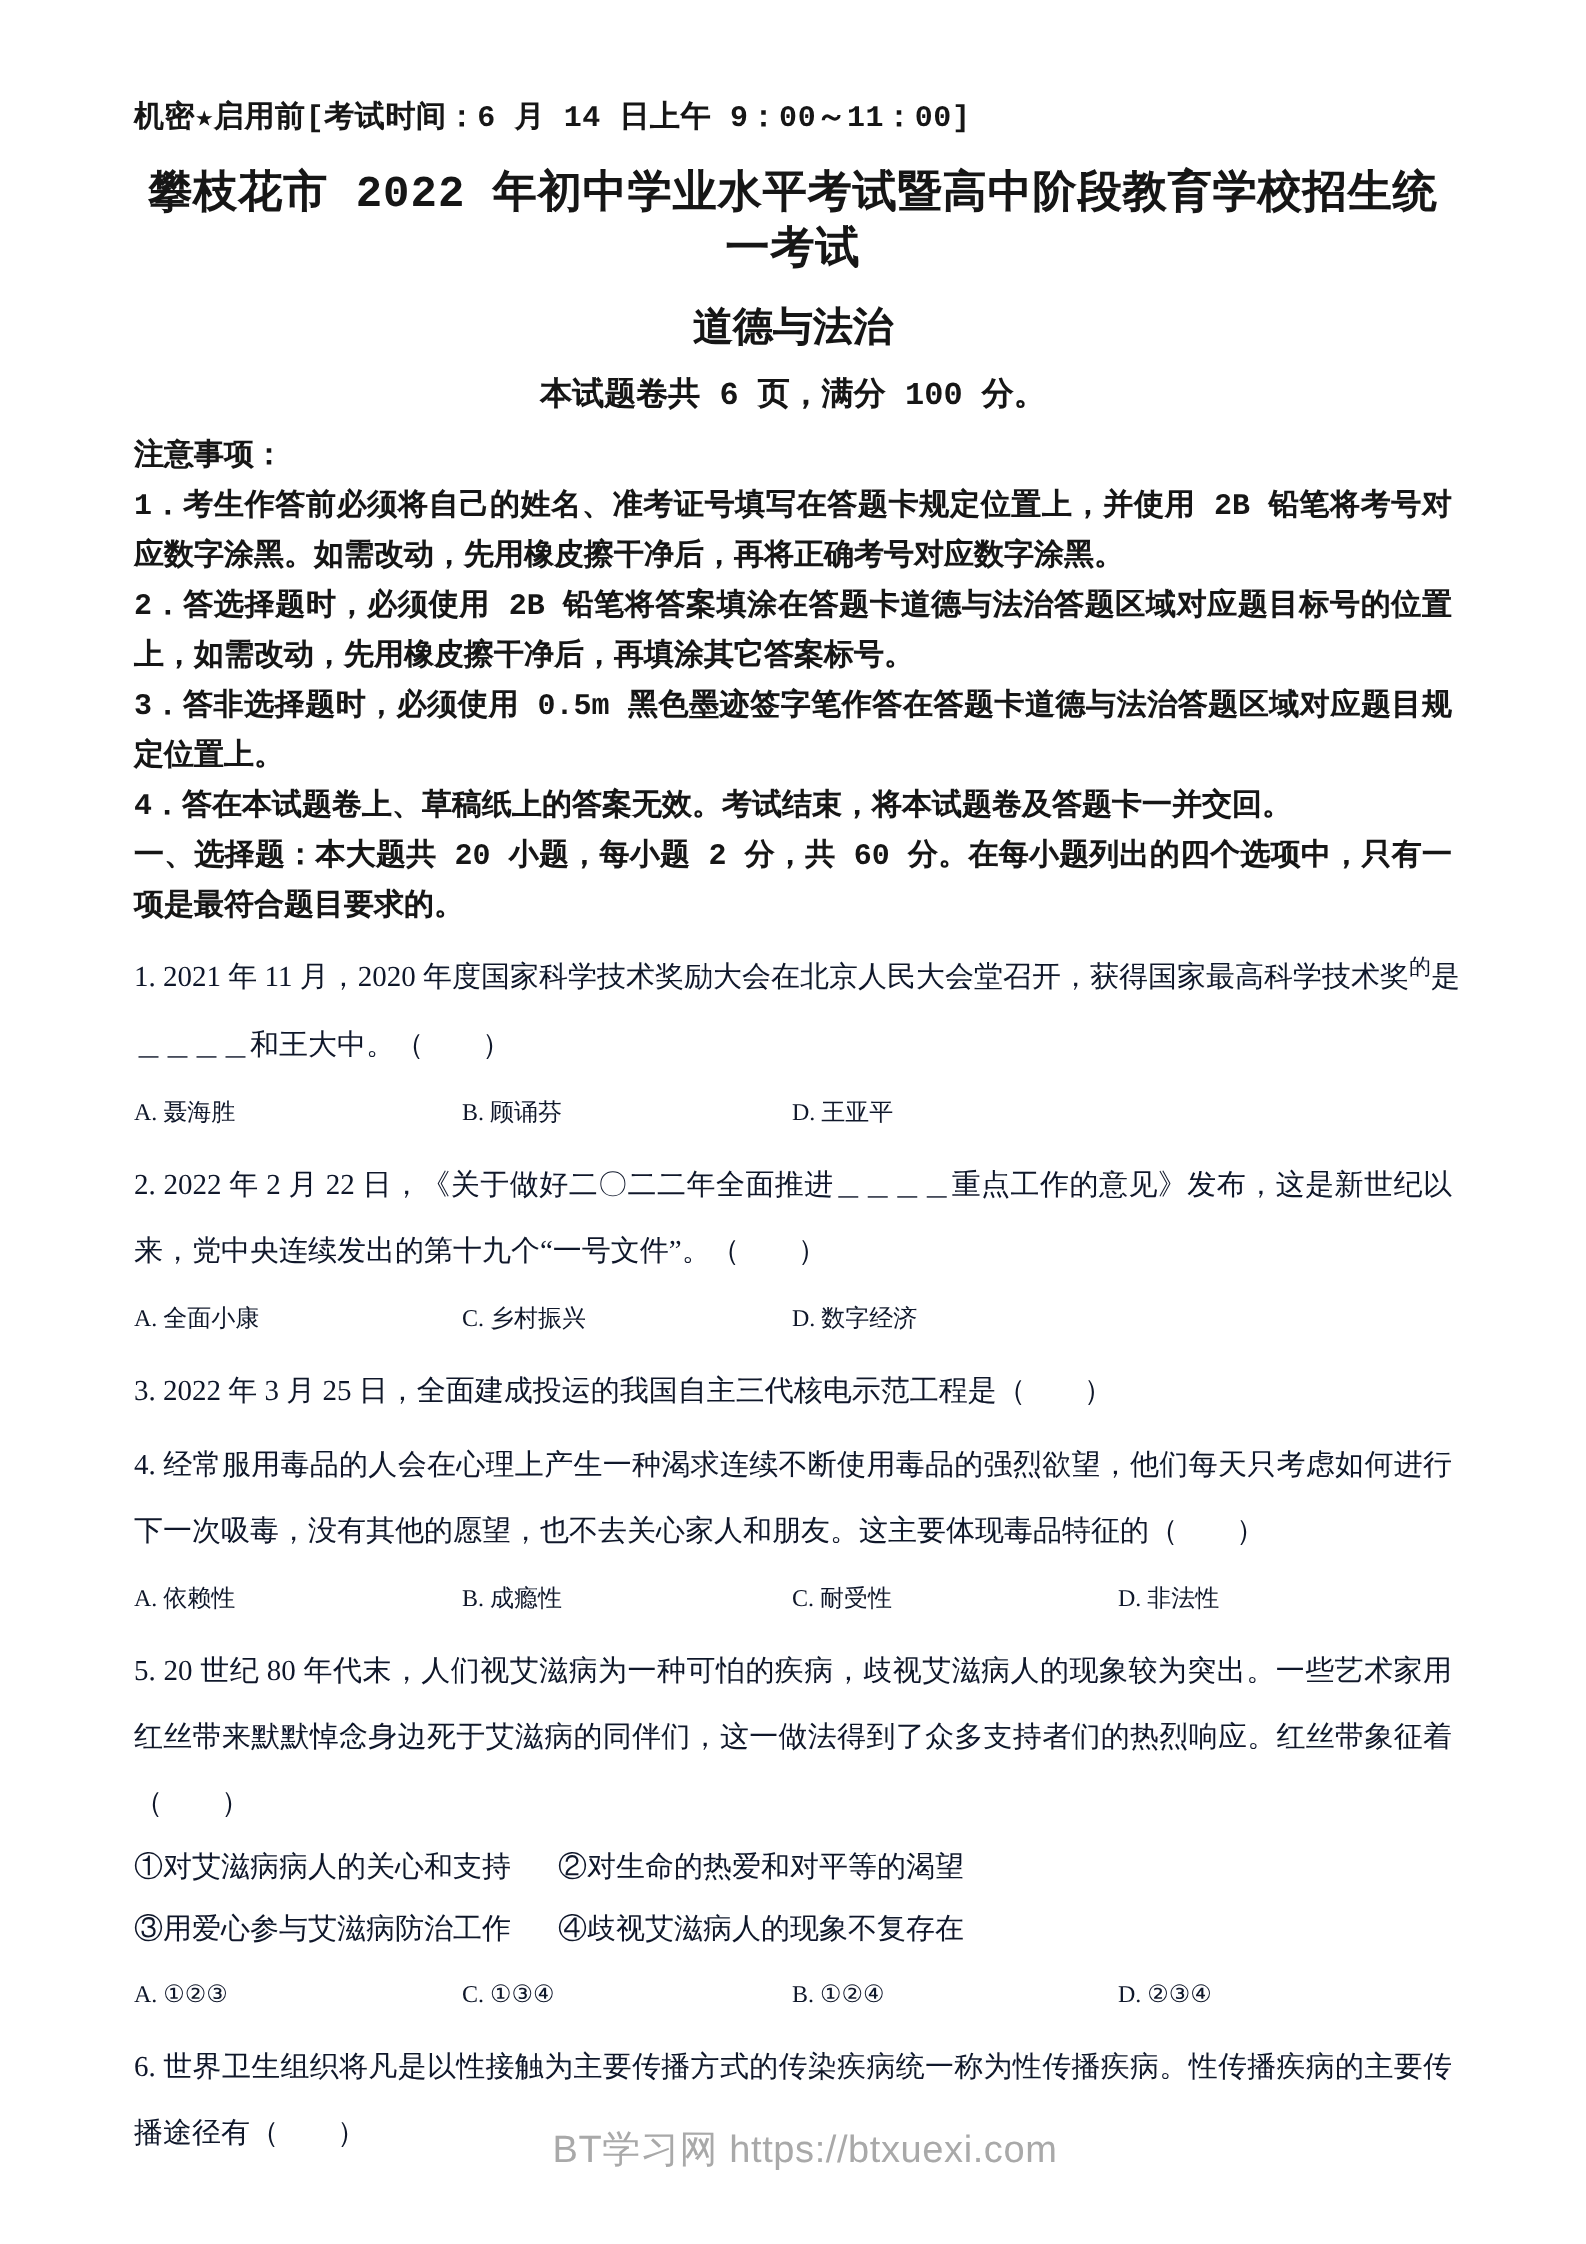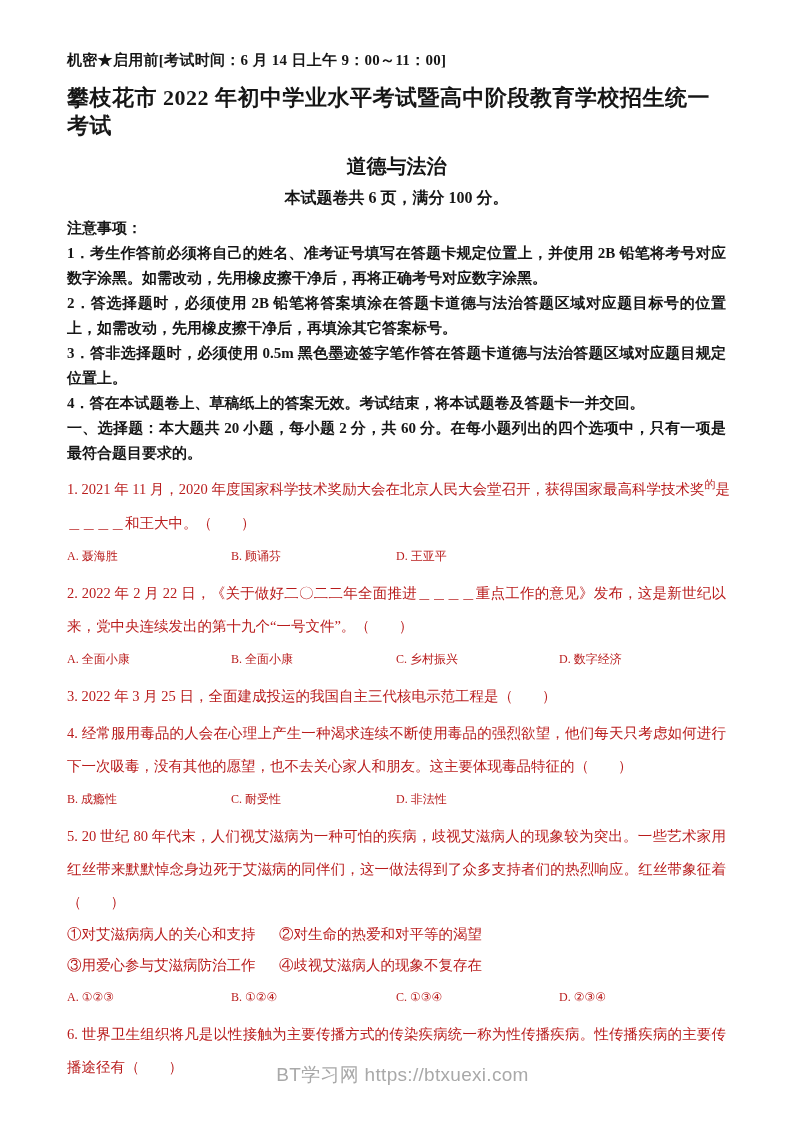--- a/index.html
+++ b/index.html
@@ -12,33 +12,34 @@
     width: 793px;
     height: 1122px;
     background: #ffffff;
     box-sizing: border-box;
     padding: 50px 67px 0 67px;
     overflow: hidden;
     font-family: "Liberation Serif", "DejaVu Serif", serif;
     color: #1c1c1c;
   }
   .bold {
-    font-family: Liberation Serif, serif;
+    font-family: Liberation Mono, monospace;
     font-weight: bold;
     color: #161616;
   }
   .header-line {
     font-size: 15px;
     line-height: 20px;
     letter-spacing: 0.3px;
   }
   .title {
     margin: 14px 0 0 0;
     font-size: 22px;
     line-height: 28px;
+    text-align: center;
     letter-spacing: 0.5px;
   }
   .subject {
     margin: 13px 0 0 0;
     font-size: 20px;
     line-height: 26px;
     text-align: center;
   }
   .paper-info {
     margin-top: 9px;
@@ -56,21 +57,21 @@
   .justify {
     text-align: justify;
   }
   .section-heading {
     font-size: 15px;
     line-height: 25px;
     text-align: justify;
   }
   .questions {
     margin-top: 7px;
-    color: #b91c1c;
+    color: #0f172a;
   }
   .question {
     margin-bottom: 4px;
   }
   .stem {
     font-size: 14.5px;
     line-height: 33px;
     text-align: justify;
   }
   .stem.nowrap {
@@ -142,53 +143,53 @@
         <span>A. 聂海胜</span>
         <span>B. 顾诵芬</span>
         <span>D. 王亚平</span>
       </div>
     </div>
 
     <div class="question">
       <div class="stem">2. 2022 年 2 月 22 日，《关于做好二〇二二年全面推进＿＿＿＿重点工作的意见》发布，这是新世纪以来，党中央连续发出的第十九个“一号文件”。（　　）</div>
       <div class="options">
         <span>A. 全面小康</span>
-        <span>B. 全面小康</span>
         <span>C. 乡村振兴</span>
         <span>D. 数字经济</span>
       </div>
     </div>
 
     <div class="question">
       <div class="stem">3. 2022 年 3 月 25 日，全面建成投运的我国自主三代核电示范工程是（　　）</div>
     </div>
 
     <div class="question">
       <div class="stem">4. 经常服用毒品的人会在心理上产生一种渴求连续不断使用毒品的强烈欲望，他们每天只考虑如何进行下一次吸毒，没有其他的愿望，也不去关心家人和朋友。这主要体现毒品特征的（　　）</div>
       <div class="options">
+        <span>A. 依赖性</span>
         <span>B. 成瘾性</span>
         <span>C. 耐受性</span>
         <span>D. 非法性</span>
       </div>
     </div>
 
     <div class="question">
       <div class="stem">5. 20 世纪 80 年代末，人们视艾滋病为一种可怕的疾病，歧视艾滋病人的现象较为突出。一些艺术家用红丝带来默默悼念身边死于艾滋病的同伴们，这一做法得到了众多支持者们的热烈响应。红丝带象征着（　　）</div>
       <div class="subitems-row">
         <span class="first">①对艾滋病病人的关心和支持</span>
         <span>②对生命的热爱和对平等的渴望</span>
       </div>
       <div class="subitems-row">
         <span class="first">③用爱心参与艾滋病防治工作</span>
         <span>④歧视艾滋病人的现象不复存在</span>
       </div>
       <div class="options">
         <span>A. ①②③</span>
+        <span>C. ①③④</span>
         <span>B. ①②④</span>
-        <span>C. ①③④</span>
         <span>D. ②③④</span>
       </div>
     </div>
 
     <div class="question">
       <div class="stem">6. 世界卫生组织将凡是以性接触为主要传播方式的传染疾病统一称为性传播疾病。性传播疾病的主要传播途径有（　　）</div>
     </div>
 
   </div>
 

